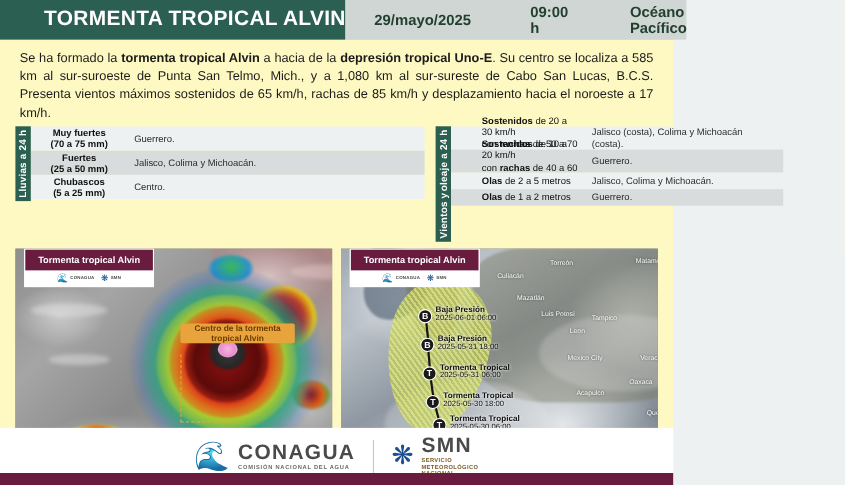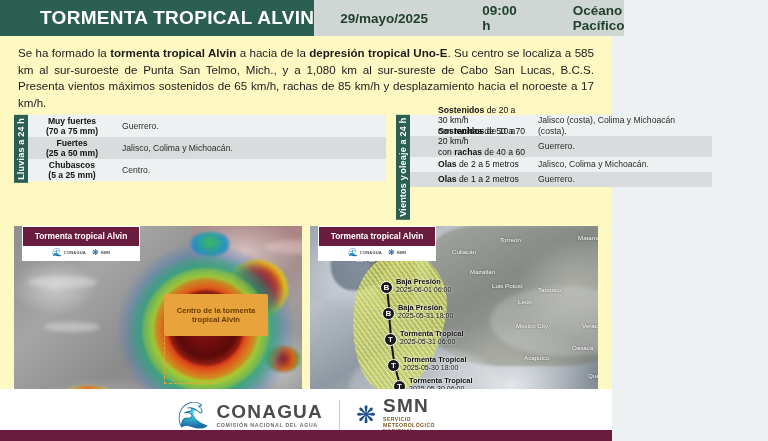--- a/index.html
+++ b/index.html
@@ -148,21 +148,21 @@
   .badge .bl{
     display:flex;align-items:center;justify-content:center;gap:6px;
     background:#ffffff;padding:3px 2px;
   }
   .logomini{display:flex;align-items:center;gap:2px;}
   .logomini .gly{font-size:8px;color:#0d4d8c;line-height:8px;}
   .logomini .tx{font-size:4px;color:#4a4a4a;line-height:4.4px;font-weight:bold;letter-spacing:.2px;}
   .callout{
     position:absolute;left:150px;top:68px;width:98px;background:#E8A33D;
     color:#6b3b00;font-size:7.6px;font-weight:bold;line-height:9px;text-align:center;
-    padding:12px 3px;border-radius:2px;
+    padding:0 3px;border-radius:2px;
   }
   .callout-line{position:absolute;border-left:1.4px dashed #E8A33D;}
   .callout-line2{position:absolute;border-top:1.4px dashed #E8A33D;}
   .panel-caption{
     position:absolute;left:10px;bottom:4px;color:#ffffff;font-weight:bold;
     font-size:13px;letter-spacing:1px;line-height:14px;
     text-shadow:0 1px 2px rgba(0,0,0,.55);
   }
   .panel-caption.small{font-size:12.5px;}
 

